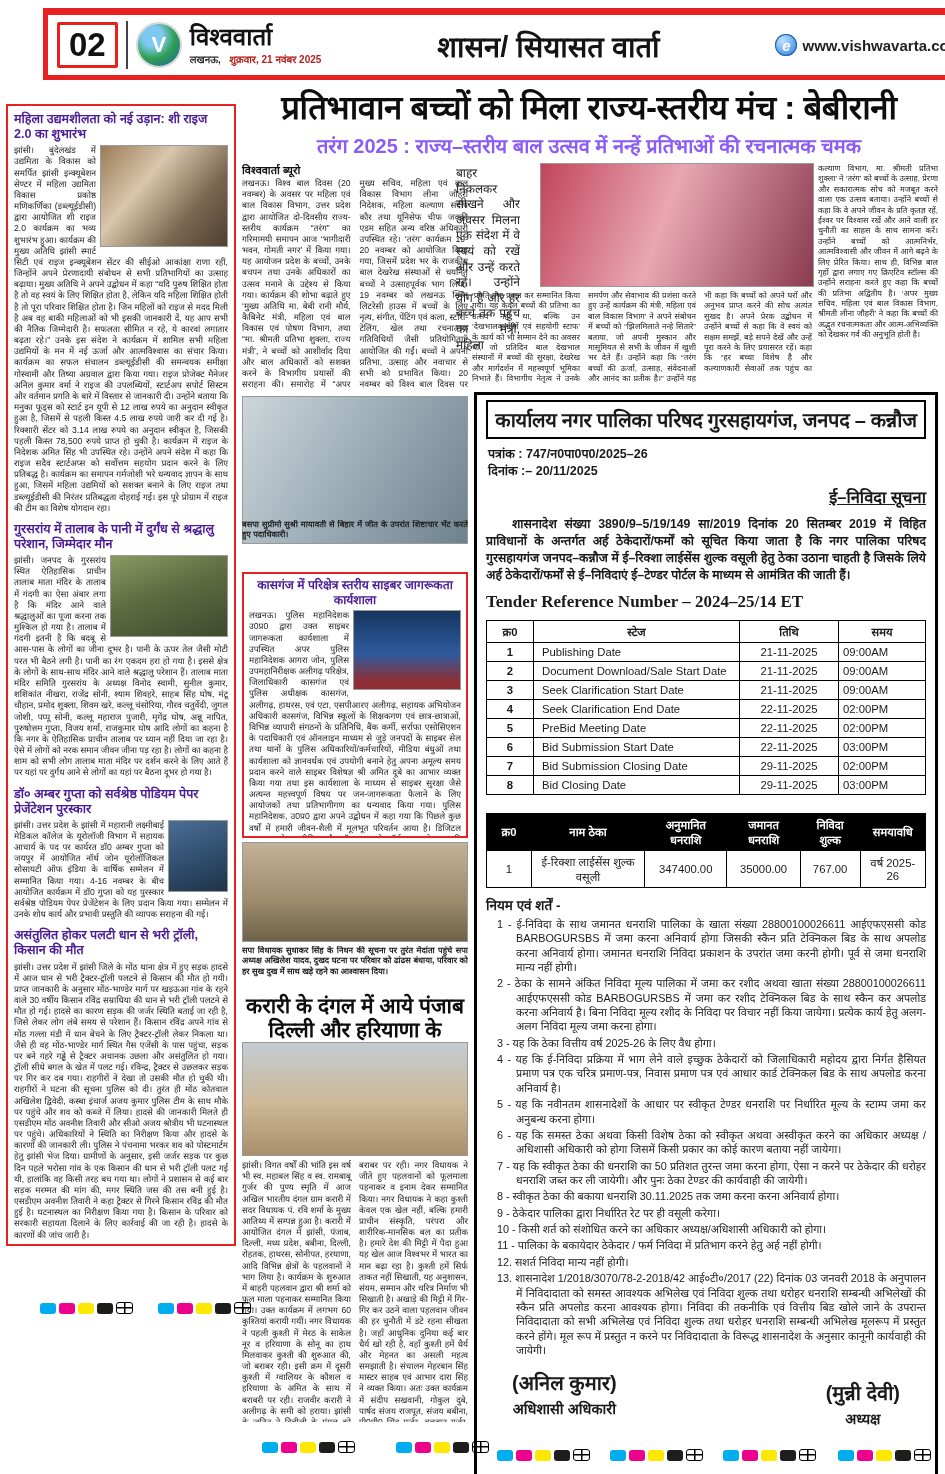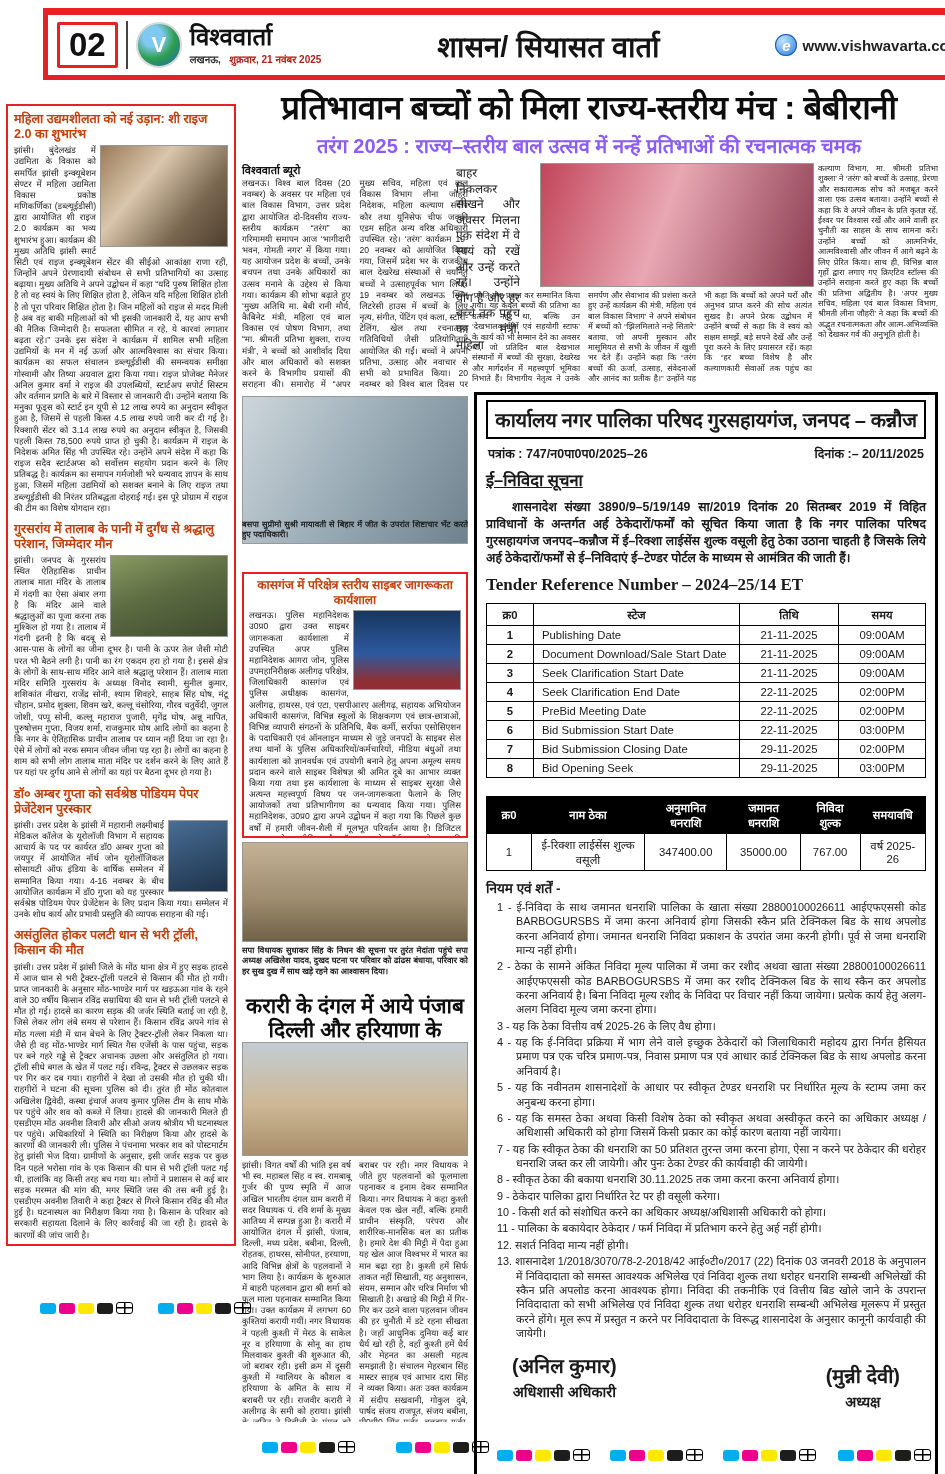--- a/index.html
+++ b/index.html
@@ -28,21 +28,21 @@
           box-shadow:inset 0 0 0 1px #1d5fb0;}
 
   
   .lead-head{left:238px;top:90px;width:702px;text-align:center;}
   .lead-head h1{margin:0;font-size:33px;line-height:1.12;font-weight:bold;color:#0d0d0d;letter-spacing:-.5px;}
   .lead-sub{font-size:20px;font-weight:bold;color:#8b5cf6;margin-top:5px;}
 
   
   .body-txt{font-size:8.6px;line-height:1.3;text-align:justify;color:#1c1c1c;}
   .cap{font-size:8.2px;line-height:1.25;text-align:justify;color:#222;font-weight:600;}
-  .art-head{font-size:12.6px;font-weight:bold;line-height:1.2;color:#c2410c;margin:0 0 3px 0;}
+  .art-head{font-size:12.6px;font-weight:bold;line-height:1.2;color:#4c1d95;margin:0 0 3px 0;}
 
   
   .left-box{left:6px;top:104px;width:230px;height:1142px;border:2px solid #e6211f;
             padding:6px 6px;box-sizing:border-box;overflow:hidden;background:#fff;}
   .article{margin-bottom:8px;}
   .ph{border:1px solid #999;box-sizing:border-box;}
   .ph-r{float:right;margin:0 0 3px 4px;}
   .ph-shirise{background:linear-gradient(130deg,#9b7b58 0%,#d9c6ac 35%,#7a6750 70%,#4e3f30 100%);}
   .ph-pond{background:linear-gradient(160deg,#8a9a62 0%,#5d6c42 45%,#3f4a2e 100%);}
   .ph-portrait{background:linear-gradient(160deg,#4a6d94 0%,#2e4a68 60%,#1f3349 100%);}
@@ -71,32 +71,32 @@
   .sliver{left:456px;top:166px;width:64px;height:222px;overflow:hidden;font-size:12px;}
   .photo-stage{left:540px;top:163px;width:274px;height:124px;}
   .col-right{left:818px;top:164px;width:120px;height:226px;overflow:hidden;}
   .below-photo{left:472px;top:291px;width:340px;height:99px;column-count:3;column-gap:8px;overflow:hidden;font-size:8px;}
 
   
   .tender{left:474px;top:392px;width:464px;height:1096px;border:3px solid #000;
           box-sizing:border-box;padding:5px 9px;overflow:hidden;background:#fff;}
   .t-office{border:2px solid #000;text-align:center;font-size:20px;font-weight:bold;
             padding:4px 2px;margin:0 0 6px 0;letter-spacing:-.3px;}
-  .t-meta{display:flex;justify-content:space-between;font-size:12.5px;font-weight:bold;margin:2px 2px 6px 2px;}
-  .t-title{text-align:left;font-size:16.5px;font-weight:bold;text-decoration:underline;margin:4px 0 8px 0;}
+  .t-meta{display:flex;justify-content:space-between;font-size:12.5px;font-weight:bold;margin:2px 2px 6px 2px;flex-direction:column;}
+  .t-title{text-align:right;font-size:16.5px;font-weight:bold;text-decoration:underline;margin:4px 0 8px 0;}
   .t-intro{font-size:12.3px;font-weight:600;line-height:1.38;text-align:justify;text-indent:26px;margin:0 0 8px 0;}
   .t-ref{text-align:left;font-family:"Liberation Serif","DejaVu Serif",serif;
          font-size:17px;font-weight:bold;margin:6px 0 8px 0;}
   table.tnd{width:100%;border-collapse:collapse;padding-left:30px;}
   table.tnd th,table.tnd td{border:1.6px solid #000;font-size:11.3px;padding:3px 4px;}
   table.tnd th{font-weight:bold;text-align:center;}
   table.t1 td:nth-child(1){text-align:center;width:38px;font-weight:bold;}
   table.t1 td:nth-child(2){text-align:left;padding-left:8px;}
   table.t1 td:nth-child(3){text-align:center;width:90px;}
-  table.t1 td:nth-child(4){text-align:center;width:78px;}
+  table.t1 td:nth-child(4){width:78px;}
   table.t2{margin-top:18px;}
   table.t2 th{background:#000;color:#fff;}
   table.t2 td{text-align:center;}
   table.t2 td:nth-child(1){width:36px;}
   table.t2 td:nth-child(2){width:104px;}
   .t-terms-head{font-size:13.5px;font-weight:bold;margin:8px 0 3px 0;}
   .term{font-size:10.8px;font-weight:500;line-height:1.33;text-align:justify;
         padding-left:30px;text-indent:-19px;margin-bottom:2px;}
   .t-sign{display:flex;justify-content:space-between;padding:10px 26px 0 26px;align-items:flex-start;}
   .t-sign .nm{font-size:20px;font-weight:bold;}
@@ -255,21 +255,21 @@
             <td>03:00PM</td>
           </tr>
           <tr>
             <td>7</td>
             <td>Bid Submission Closing Date</td>
             <td>29-11-2025</td>
             <td>02:00PM</td>
           </tr>
           <tr>
             <td>8</td>
-            <td>Bid Opening Seek</td>
+            <td>Bid Closing Date</td>
             <td>29-11-2025</td>
             <td>03:00PM</td>
           </tr>
         </tbody>
       </table>
     <table class="tnd t2">
         <thead>
           <tr>
             <th>क्र0</th>
             <th>नाम ठेका</th>

